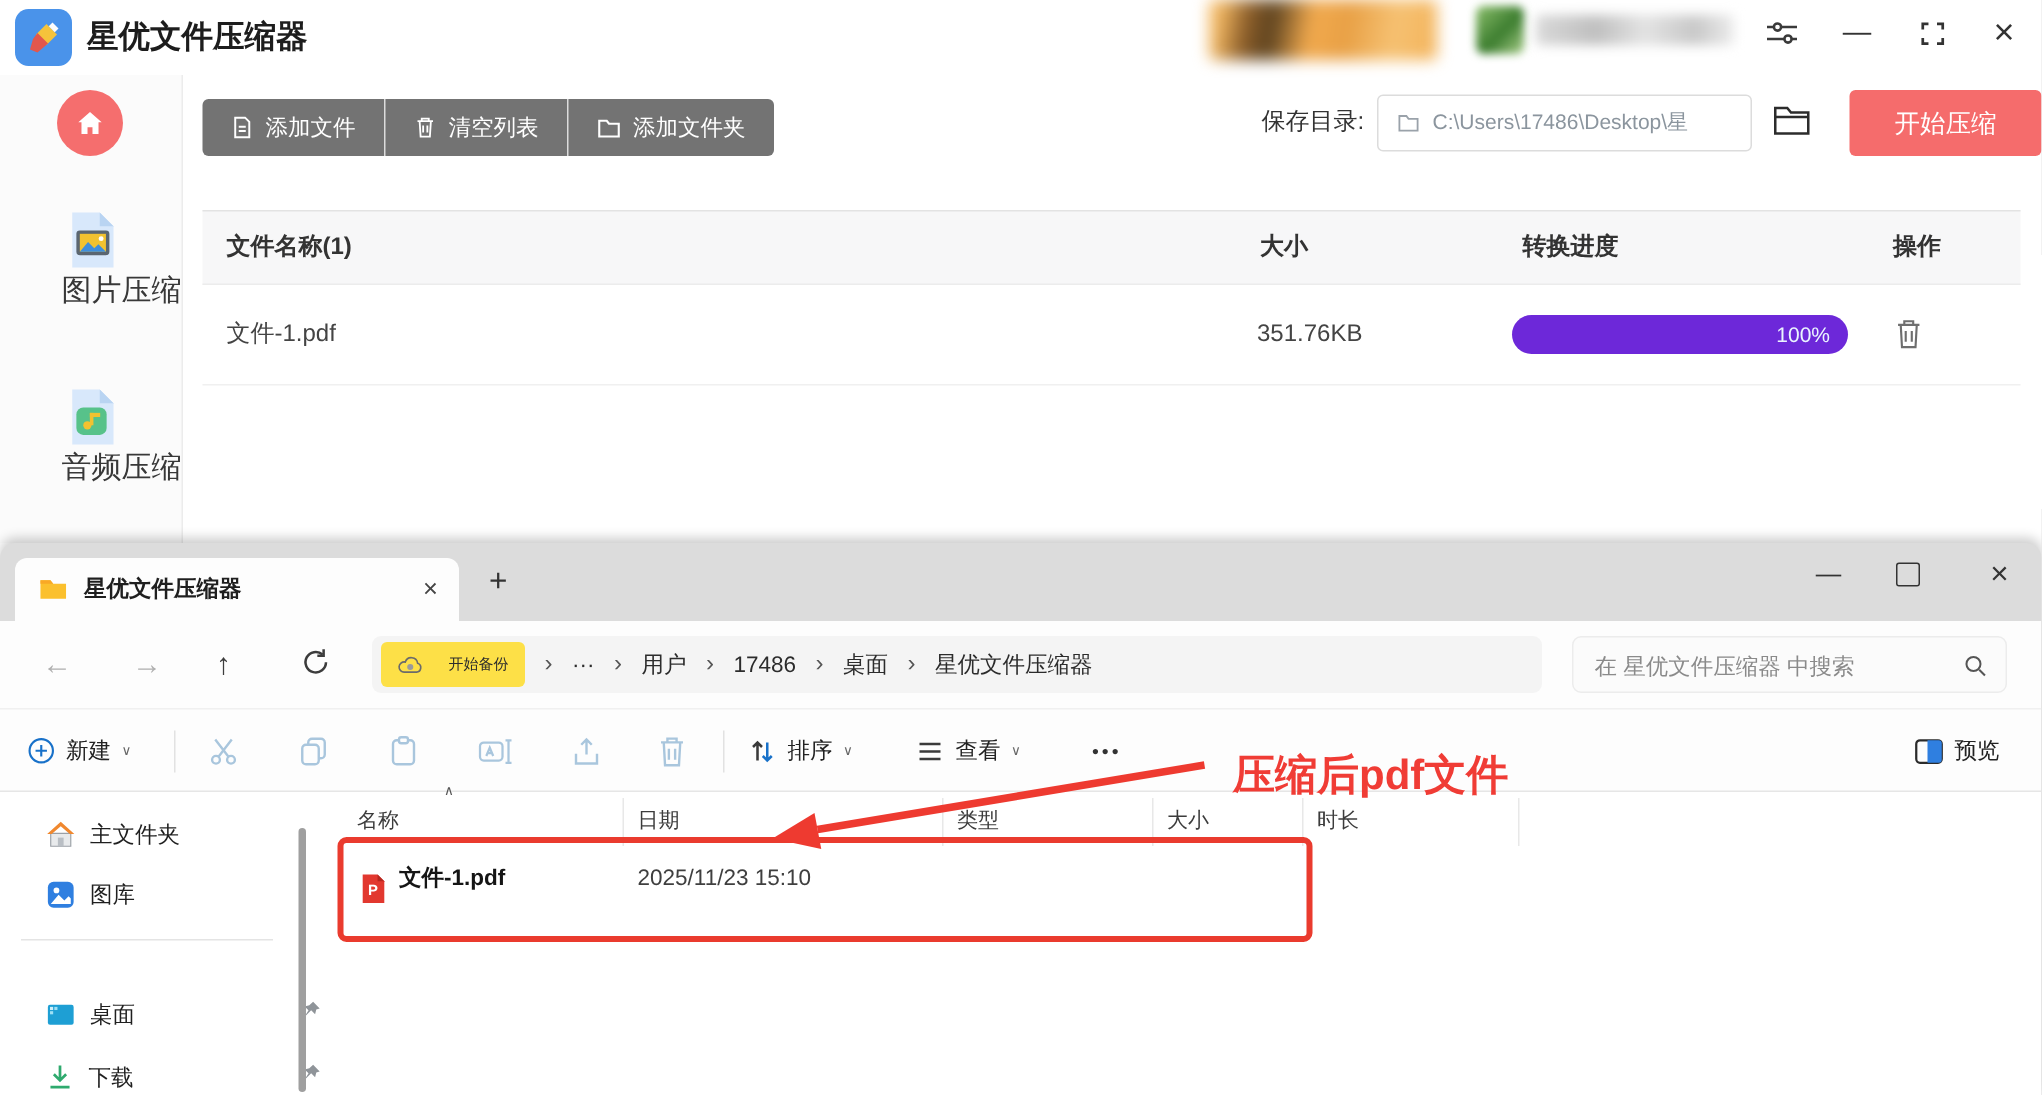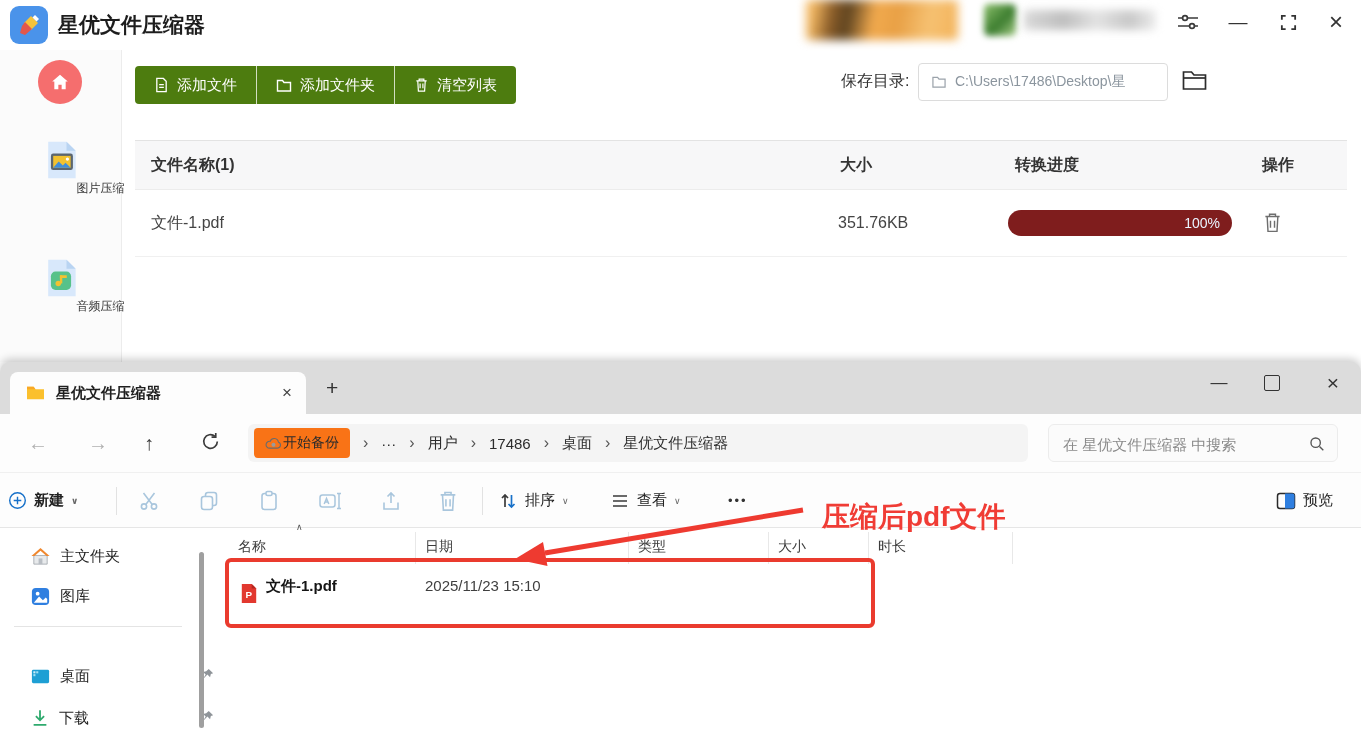--- a/index.html
+++ b/index.html
@@ -13,52 +13,52 @@
   .blur-orange{left:806px;top:0;width:152px;height:40px;border-radius:4px;
     background:linear-gradient(100deg,#f4b963 5%,#8a5c28 18%,#5d4320 28%,#f2aa4e 45%,#e8a045 60%,#f6c172 80%,#f3b35a);filter:blur(5px);}
   .blur-green{left:984px;top:4px;width:32px;height:32px;border-radius:5px;
     background:linear-gradient(135deg,#8cc06c,#3c7d2f 55%,#a9cf8a);filter:blur(3px);}
   .blur-gray{left:1024px;top:10px;width:132px;height:20px;border-radius:3px;
     background:linear-gradient(90deg,#d9d9d9,#bfbfbf 30%,#e3e3e3 55%,#c8c8c8 80%,#ececec);filter:blur(4px);}
   .titlebar-btn{top:8px;width:28px;height:28px;display:flex;align-items:center;justify-content:center;color:#333;font-size:19px;cursor:default;}
   .app-sidebar{left:0;top:50px;bottom:368px;width:121px;background:#fbfbfb;border-right:1px solid #ececec;}
   .home-circle{left:38px;top:60px;width:44px;height:44px;border-radius:50%;background:#f56e6e;display:flex;align-items:center;justify-content:center;}
   .side-ico{left:39px;width:44px;height:44px;}
-  .side-label{left:0;width:121px;text-align:center;font-size:12px;color:#383838;padding-left:40px;}
-  .btn-group{left:135px;top:66px;height:38px;display:flex;background:#4d7c0f;border-radius:4px;overflow:hidden;}
+  .side-label{left:0;width:121px;text-align:right;font-size:20px;color:#383838;}
+  .btn-group{left:135px;top:66px;height:38px;display:flex;background:#737373;border-radius:4px;overflow:hidden;}
   .btn-seg{display:flex;align-items:center;gap:8px;padding:0 19px;color:#fff;font-size:15px;border-right:1px solid rgba(255,255,255,.75);cursor:pointer;}
   .btn-seg:last-child{border-right:none;}
   .save-label{left:841px;top:71px;font-size:16px;color:#333;}
   .save-field{left:918px;top:63px;width:250px;height:38px;border:1px solid #dcdcdc;border-radius:4px;background:#fff;
     display:flex;align-items:center;gap:8px;padding:0 12px 0 12px;box-sizing:border-box;overflow:hidden;}
   .save-field span{font-size:14px;color:#8b959e;white-space:nowrap;}
   .browse-ico{left:1181px;top:68px;}
   .start-btn{left:1233px;top:60px;width:128px;height:44px;background:#f56c6c;border-radius:4px;color:#fff;font-size:17px;
     display:flex;align-items:center;justify-content:center;cursor:pointer;}
   .tbl{left:135px;right:14px;top:140px;}
   .tbl-head{position:relative;height:48px;background:#f7f7f8;border-top:1px solid #e3e3e3;border-bottom:1px solid #ececec;font-weight:bold;font-size:16px;color:#333;}
   .tbl-head span{position:absolute;line-height:48px;}
   .tbl-row{position:relative;height:66px;border-bottom:1px solid #f0f0f0;font-size:16px;color:#444;}
   .tbl-row > span{position:absolute;line-height:66px;}
-  .pbar{position:absolute;left:873px;top:20px;width:224px;height:26px;border-radius:13px;background:#7f1d1d;}
+  .pbar{position:absolute;left:873px;top:20px;width:224px;height:26px;border-radius:13px;background:#6d28d9;}
   .pbar span{display:block;text-align:right;line-height:26px;padding-right:12px;color:#eaf4ff;font-size:14px;}
   .row-trash{position:absolute;left:1128px;top:21px;cursor:pointer;}
   
   #explorer{position:absolute;left:0;right:0;top:362px;height:368px;background:#dcdcdc;border-radius:10px 10px 0 0;
     box-shadow:0 -3px 8px rgba(0,0,0,.2);overflow:hidden;}
   .tab{left:10px;top:10px;width:296px;height:42px;background:#fdfdfd;border-radius:8px 8px 0 0;}
   .tab-ico{position:absolute;left:16px;top:12px;}
   .tab-title{position:absolute;left:46px;top:0;line-height:42px;font-size:15px;color:#1f1f1f;font-weight:bold;}
   .tab-close{position:absolute;right:14px;top:0;line-height:42px;font-size:17px;color:#444;cursor:pointer;}
   .newtab{left:326px;top:14px;font-size:21px;color:#333;cursor:pointer;}
   .navrow{left:0;right:0;top:52px;height:58px;background:#fdfdfd;}
   .nav-a{position:absolute;top:0;line-height:58px;font-size:20px;cursor:pointer;}
   .addressbar{position:absolute;left:248px;top:10px;width:780px;height:38px;background:#f4f4f4;border-radius:6px;
     display:flex;align-items:center;gap:0;}
-  .crumb-chip{margin-left:6px;height:30px;background:#f97316;border-radius:4px;display:flex;align-items:center;gap:1px;padding:0 11px;font-size:14px;color:#2c2c2c;cursor:pointer;}
+  .crumb-chip{margin-left:6px;height:30px;background:#fde047;border-radius:4px;display:flex;align-items:center;gap:17px;padding:0 11px;font-size:10px;color:#2c2c2c;cursor:pointer;}
   .crumb-sep{font-size:16px;color:#555;padding:0 13px;}
   .crumb-item{font-size:15px;color:#2c2c2c;cursor:pointer;}
   .searchbox{position:absolute;left:1048px;top:10px;width:290px;height:38px;background:#fbfbfb;border:1px solid #ececec;border-radius:6px;box-sizing:border-box;}
   .searchbox input{position:absolute;left:12px;top:1px;width:230px;height:34px;border:none;outline:none;background:transparent;font-size:15px;color:#444;
     font-family:"Liberation Sans","DejaVu Sans",sans-serif;}
   .searchbox input::placeholder{color:#8a8a8a;opacity:1;}
   .search-ico{position:absolute;right:12px;top:10px;}
   .toolrow{left:0;right:0;top:110px;height:56px;background:#fdfdfd;border-top:1px solid #f0f0f0;border-bottom:1px solid #e6e6e6;box-sizing:border-box;}
   .tool-item{position:absolute;top:0;height:55px;display:flex;align-items:center;gap:7px;font-size:15px;color:#222;cursor:pointer;}
   .tdiv{position:absolute;top:14px;width:1px;height:28px;background:#e2e2e2;}
@@ -145,46 +145,47 @@
 
   <div class="abs btn-group">
     <div class="btn-seg">
       <svg width="15" height="16" viewBox="0 0 16 17" fill="none" stroke="#fff" stroke-width="1.4">
         <path d="M3 1.5h7l3 3v11H3z"></path>
           <path d="M5.5 8h5M5.5 11h5"></path>
       </svg>
       <span>添加文件</span>
     </div>
     <div class="btn-seg">
+      <svg width="15" height="16" viewBox="0 0 16 17" fill="none" stroke="#fff" stroke-width="1.3">
+        <path d="M2.5 4h11M5.5 4V2.2h5V4M4 4l.7 11h6.6L12 4M6.5 7v5M9.5 7v5"></path>
+      </svg>
+      <span>清空列表</span>
+    </div>
+    <div class="btn-seg">
       <svg width="16" height="15" viewBox="0 0 16 15" fill="none" stroke="#fff" stroke-width="1.4">
         <path d="M1.5 2.5h5l1.5 2h6.5v8.5h-13z"></path>
       </svg>
       <span>添加文件夹</span>
-    </div>
-    <div class="btn-seg">
-      <svg width="15" height="16" viewBox="0 0 16 17" fill="none" stroke="#fff" stroke-width="1.3">
-        <path d="M2.5 4h11M5.5 4V2.2h5V4M4 4l.7 11h6.6L12 4M6.5 7v5M9.5 7v5"></path>
-      </svg>
-      <span>清空列表</span>
     </div>
   </div>
 
   <div class="abs save-label">保存目录:</div>
   <div class="abs save-field">
     <svg width="16" height="14" viewBox="0 0 16 15" fill="none" stroke="#9aa2aa" stroke-width="1.3">
       <path d="M1.5 2.5h5l1.5 2h6.5v8.5h-13z"></path>
     </svg>
     <span>C:\Users\17486\Desktop\星</span>
   </div>
   <div class="abs browse-ico">
     <svg width="27" height="24" viewBox="0 0 27 24" fill="none" stroke="#2c2c2c" stroke-width="1.7">
       <path d="M2.5 4h8l2.5 3h11.5v14H2.5z"></path>
         <path d="M2.5 10h22"></path>
     </svg>
   </div>
+  <div class="abs start-btn">开始压缩</div>
 
   <div class="abs tbl">
     <div class="tbl-head">
       <span style="left:16px;">文件名称(1)</span>
       <span style="left:705px;">大小</span>
       <span style="left:880px;">转换进度</span>
       <span style="left:1127px;">操作</span>
     </div>
     <div class="tbl-row">
       <span style="left:16px;">文件-1.pdf</span>
@@ -252,21 +253,21 @@
       <span class="search-ico">
         <svg width="17" height="17" viewBox="0 0 20 20" fill="none" stroke="#555" stroke-width="1.6">
           <circle cx="9" cy="9" r="5.5"></circle>
             <path d="M13.5 13.5L18 18"></path>
         </svg>
       </span>
     </div>
   </div>
 
   <div class="abs toolrow">
-    <div class="tool-item" style="left:8px;font-weight:bold;">
+    <div class="tool-item" style="left:18px;">
       <svg width="19" height="19" viewBox="0 0 20 20" fill="none" stroke="#1871c9" stroke-width="1.5">
         <circle cx="10" cy="10" r="8.2"></circle>
           <path d="M10 6v8M6 10h8"></path>
       </svg>
       <span>新建</span>
       <span class="caret">∨</span>
     </div>
     <div class="tdiv" style="left:116px;"></div>
 
     <div class="tool-item" style="left:138px;">

